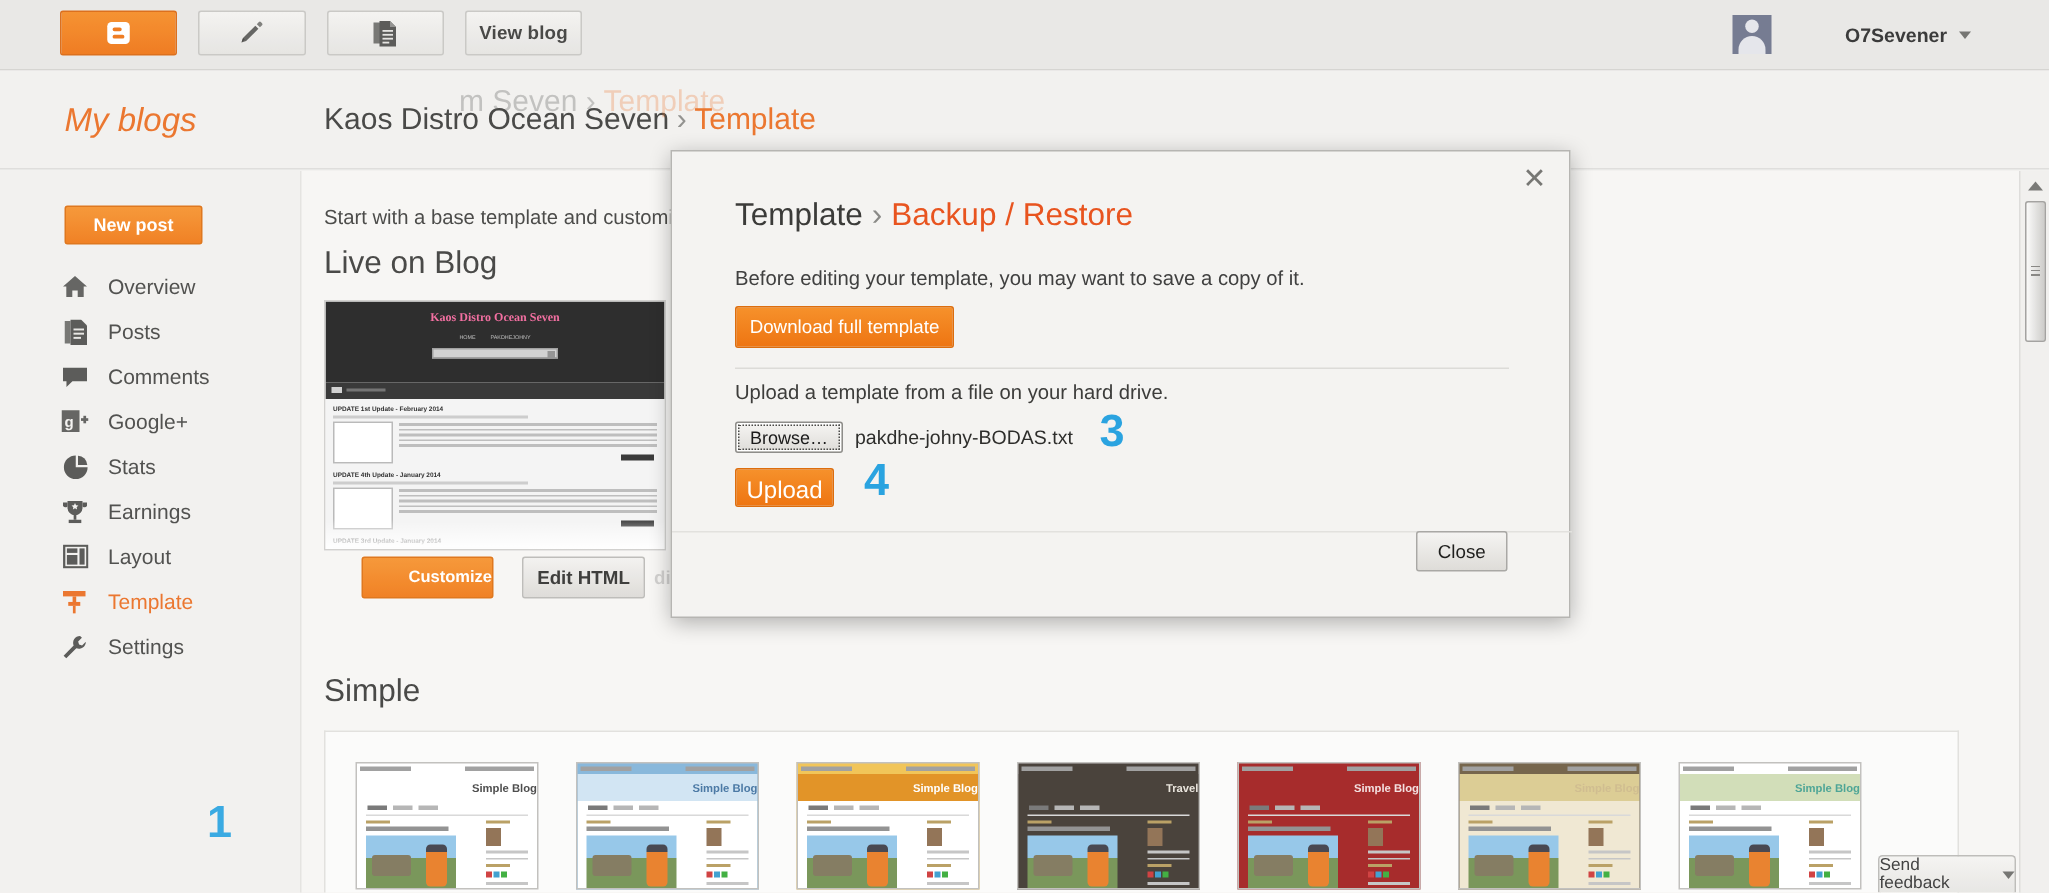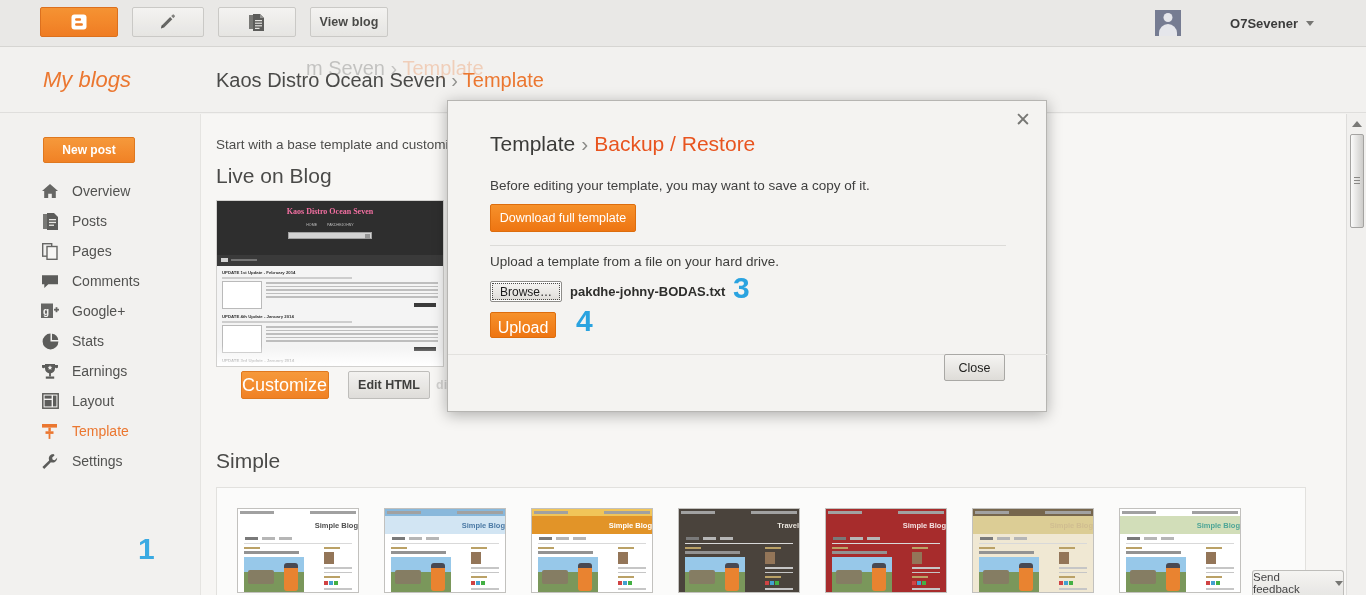--- a/index.html
+++ b/index.html
@@ -206,22 +206,22 @@
   #lp-fade {
     position: absolute; left: 0; right: 0; bottom: 0; height: 20px;
     background: linear-gradient(rgba(255,255,255,0), #fff);
   }
 
   #customize-btn {
     position: absolute; left: 40px; top: 257px;
     width: 88px; height: 28px;
     background: linear-gradient(#f6912b, #ef7713);
     border: 1px solid #dd6d0d; border-radius: 2px;
-    color: #fff; font-size: 18px; font-weight: normal;
-    display: flex; align-items: center; justify-content: flex-start;
+    color: #fff; font-size: 11px; font-weight: bold;
+    display: flex; align-items: center; justify-content: flex-end;
     cursor: pointer;
   }
   #edit-html-btn {
     position: absolute; left: 147px; top: 257px;
     width: 82px; height: 28px;
     border: 1px solid #b9b8b5; border-radius: 2px;
     background: linear-gradient(#f2f1ef, #dcdad6);
     font-size: 12.5px; font-weight: bold; color: #2f2f2d;
     display: flex; align-items: center; justify-content: center;
     cursor: pointer;
@@ -374,21 +374,21 @@
     border: 1px solid #8e8d8a; border-radius: 2px;
     background: linear-gradient(#f6f5f3, #dedcd8);
     font-size: 12px; color: #1b1b1b;
     display: flex; align-items: center; justify-content: center;
     box-shadow: inset 0 0 0 1px #fff;
     outline: 1px dotted #4a4a48; outline-offset: -3px;
     cursor: pointer;
   }
   #chosen-file {
     position: absolute; left: 122px; top: 183px;
-    font-size: 13px; color: #2e2e2c; font-weight: bold;
+    font-size: 13px; color: #2e2e2c;
   }
   #annot-3 {
     position: absolute; left: 285px; top: 170px;
     font-size: 30px; font-weight: bold; color: #2aa3e0;
   }
   #upload-btn {
     position: absolute; left: 42px; top: 211px;
     width: 66px; height: 26px;
     background: linear-gradient(#f6912b, #ee7512);
     border: 1px solid #dd6d0d; border-radius: 2px;
@@ -503,29 +503,20 @@
             <g fill="#e6e5e2">
               <rect x="6" y="6" width="7" height="1.3"></rect>
               <rect x="6" y="8.8" width="7" height="1.3"></rect>
               <rect x="6" y="11.6" width="5" height="1.3"></rect>
             </g>
           </svg>
       </span>
       <span class="nav-label">Posts</span>
     </div>
 
-    <div class="nav-item">
-      <span class="nav-ico">
-        <svg width="16" height="17" viewBox="0 0 16 17">
-            <rect x="0.7" y="0.7" width="9" height="12.5" fill="none" stroke="#5a5a57" stroke-width="1.4"></rect>
-            <rect x="5" y="3.5" width="10" height="12.8" fill="#f7f6f4" stroke="#5a5a57" stroke-width="1.4"></rect>
-          </svg>
-      </span>
-      <span class="nav-label">Pages</span>
-    </div>
 
     <div class="nav-item">
       <span class="nav-ico">
         <svg width="18" height="16" viewBox="0 0 18 16">
             <path d="M1 2.2h16v9H7.3L3.3 15v-3.8H1z" fill="#4f4f4c"></path>
           </svg>
       </span>
       <span class="nav-label">Comments</span>
     </div>
 

